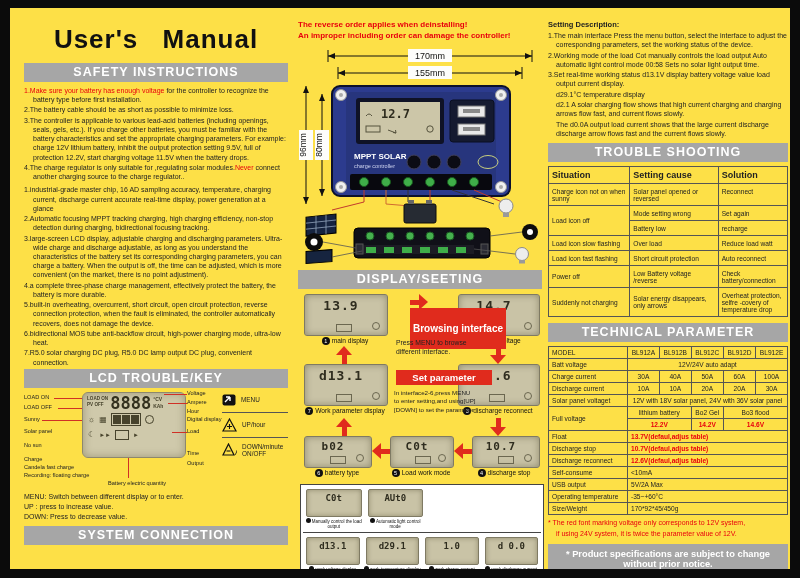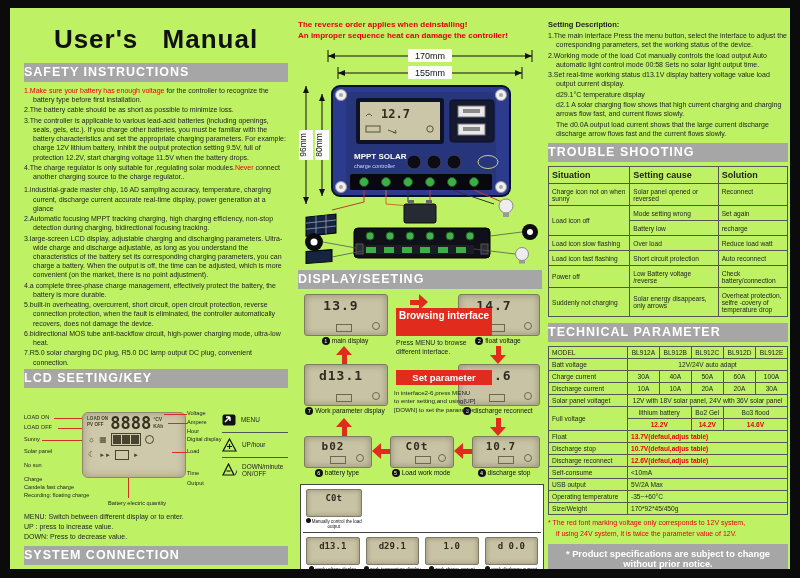--- a/index.html
+++ b/index.html
@@ -1,30 +1,30 @@
 <!DOCTYPE html>
 <html><head>
 <meta charset="utf-8">
 <style>
   html,body{margin:0;padding:0;width:800px;height:578px;background:#0b0b0b;
     font-family:"Liberation Sans","DejaVu Sans",sans-serif;}
-  .page{position:absolute;left:10px;top:8px;width:780px;height:561px;background:#bef264;overflow:hidden;}
+  .page{position:absolute;left:10px;top:8px;width:780px;height:561px;background:#fde047;overflow:hidden;}
   .col{position:absolute;top:0;}
   .col-left{left:14px;top:12px;width:264px;}
   .col-mid{left:288px;top:10px;width:244px;}
   .col-right{left:538px;top:12px;width:240px;}
-  .banner{background:#a6a6a6;color:#fff;font-weight:bold;text-align:left;
+  .banner{background:#a6a6a6;color:#fff;font-weight:bold;text-align:center;
     font-size:12.5px;line-height:19px;height:19px;letter-spacing:1px;}
   h1{font-size:26px;margin:4px 0 8px 0;text-align:center;font-weight:bold;word-spacing:16px;letter-spacing:1px;color:#111;}
   .tiny{font-size:7px;line-height:1.32;color:#222;}
   .tiny p{margin:0 0 1px 0;padding-left:9px;text-indent:-9px;}
   .red{color:#e8000d;}
   .warn{font-size:8px;font-weight:bold;color:#e8000d;margin:2px 0 6px 0;}
   
-  .lcd-fig{position:relative;height:100px;margin-top:22px;}
+  .lcd-fig{position:relative;height:100px;margin-top:2px;}
   .lbl{position:absolute;font-size:5.6px;color:#222;white-space:nowrap;}
   .lcd-panel{position:absolute;left:58px;top:2px;width:102px;height:64px;background:#cfc9ab;
     border:1px solid #8d886d;border-radius:6px;box-shadow:inset 0 0 8px rgba(70,64,30,.35);overflow:hidden;}
   .lcd-row1{display:flex;align-items:flex-start;padding:3px 4px 0 4px;}
   .lcd-stat{font-size:4.6px;font-weight:bold;color:#3a382575;line-height:1.4;color:#47432c;}
   .lcd-digits{font-family:"DejaVu Sans Mono",monospace;font-weight:bold;font-size:17px;line-height:15px;color:#33311e;margin:0 2px;}
   .lcd-units{font-size:5px;font-weight:bold;color:#47432c;line-height:1.5;}
   .lcd-icons{display:flex;align-items:center;gap:4px;padding:2px 5px;color:#47432c;font-size:8px;}
   .gauge{width:26px;height:9px;border:1px solid #47432c;display:flex;gap:1px;padding:1px;}
   .gauge i{flex:1;background:#47432c;}
@@ -99,21 +99,21 @@
     </div>
     <div class="tiny" style="margin:4px 0 2px 0;">
       <p>1.industrial-grade master chip, 16 AD sampling accuracy, temperature, charging current, discharge current accurate real-time display, power generation at a glance</p>
       <p>2.Automatic focusing MPPT tracking charging, high charging efficiency, non-stop detection during charging, bidirectional focusing tracking.</p>
       <p>3.large-screen LCD display, adjustable charging and discharging parameters. Ultra-wide charge and discharge adjustable, as long as you understand the characteristics of the battery set its corresponding charging parameters, you can charge a battery. When the output is off, the time can be adjusted, which is more convenient (on the market, there is no point adjustment).</p>
       <p>4.a complete three-phase charge management, effectively protect the battery, the battery is more durable.</p>
       <p>5.built-in overheating, overcurrent, short circuit, open circuit protection, reverse connection protection, when the fault is eliminated, the controller automatically recovers, does not damage the device.</p>
       <p>6.bidirectional MOS tube anti-backflow circuit, high-power charging mode, ultra-low heat.</p>
       <p>7.R5.0 solar charging DC plug, R5.0 DC lamp output DC plug, convenient connection.</p>
     </div>
-    <div class="banner">LCD SEETING/KEY</div>
+    <div class="banner">LCD TROUBLE/KEY</div>
 
     <div class="lcd-fig">
       <span class="lbl" style="left:0;top:4px;">LOAD ON</span>
       <span class="lbl" style="left:0;top:14px;">LOAD OFF</span>
       <span class="lbl" style="left:0;top:26px;">Sunny</span>
       <span class="lbl" style="left:0;top:38px;">Solar panel</span>
       <span class="lbl" style="left:0;top:52px;">No sun</span>
       <span class="lbl" style="left:0;top:66px;">Charge</span>
       <span class="lbl" style="left:0;top:74px;">Candela fast charge</span>
       <span class="lbl" style="left:0;top:82px;">Recording: floating charge</span>
@@ -199,21 +199,21 @@
       <p>MENU: Switch between different display or to enter.</p>
       <p>UP      : press to increase value.</p>
       <p>DOWN: Press to decrease value.</p>
     </div>
     <div class="banner">SYSTEM CONNECTION</div>
 
   </div>
 
   <div class="col col-mid">
     <div class="warn" style="margin-bottom:0">The reverse order applies when deinstalling!</div>
-    <div class="warn">An improper sequence heat can damage the controller!</div>
+    <div class="warn">An improper including order can damage the controller!</div>
 
     <svg width="244" height="218">
 
       <g>
         <line x1="30" y1="10" x2="234" y2="10" stroke="#111" stroke-width="1"></line>
         <path d="M30 10 l7 -3 v6 Z M234 10 l-7 -3 v6 Z" fill="#111"></path>
         <line x1="30" y1="4" x2="30" y2="16" stroke="#111"></line>
           <line x1="234" y1="4" x2="234" y2="16" stroke="#111"></line>
         <rect x="110" y="3" width="44" height="13" fill="#fdfdfb"></rect>
         <text x="132" y="13" font-size="9" text-anchor="middle" fill="#111">170mm</text>
@@ -353,21 +353,21 @@
           <span class="scr-val">14.7</span>
         </div>
       <div class="cap" style="left:6px;top:45px;width:82px;"><span class="ndot">1</span><span>main display</span></div>
       <div class="cap" style="left:160px;top:45px;width:80px;"><span class="ndot">2</span><span>float voltage</span></div>
 
       <div class="ah" style="left:112px;top:2px;">
           <div class="stemh"></div>
           <div class="tright"></div>
         </div>
 
-      <div class="redbox" style="left:98px;top:16px;width:96px;height:26px;font-size:10px;line-height:12px;padding-top:2px;"><span>Browsing interface</span></div>
+      <div class="redbox" style="left:112px;top:16px;width:96px;height:26px;font-size:10px;line-height:12px;padding-top:15px;"><span>Browsing interface</span></div>
       <div class="ctext" style="left:98px;top:46px;width:100px;"><span>Press MENU to browse</span><br><span>different interface.</span></div>
 
       <div class="av" style="left:38px;top:54px;">
           <div class="tup"></div>
           <div class="stemv"></div>
         </div>
       <div class="av" style="left:192px;top:54px;">
           <div class="stemv"></div>
           <div class="tdn"></div>
         </div>
@@ -414,20 +414,26 @@
       <div class="cap" style="left:168px;top:177px;width:76px;"><span class="ndot">4</span><span>discharge stop</span></div>
     </div>
 
     <div class="gridbox" style="position:relative;margin-top:6px;">
       <div class="grow">
         <div class="gcell">
             <div class="mini">
               <span class="scr-val">C0t</span>
             </div>
             <div class="gcap"><span class="gdot"></span><span>Manually control the load output</span></div>
+          </div>
+        <div class="gcell">
+            <div class="mini">
+              <span class="scr-val">AUt0</span>
+            </div>
+            <div class="gcap"><span class="gdot"></span><span>Automatic light control mode</span></div>
           </div>
       </div>
       <div class="grow" style="border-top:1px solid #444;margin-top:2px;padding-top:3px;">
         <div class="gcell">
             <div class="mini">
               <span class="scr-val">d13.1</span>
             </div>
             <div class="gcap"><span class="gdot"></span><span>work voltage display</span></div>
           </div>
         <div class="gcell">

